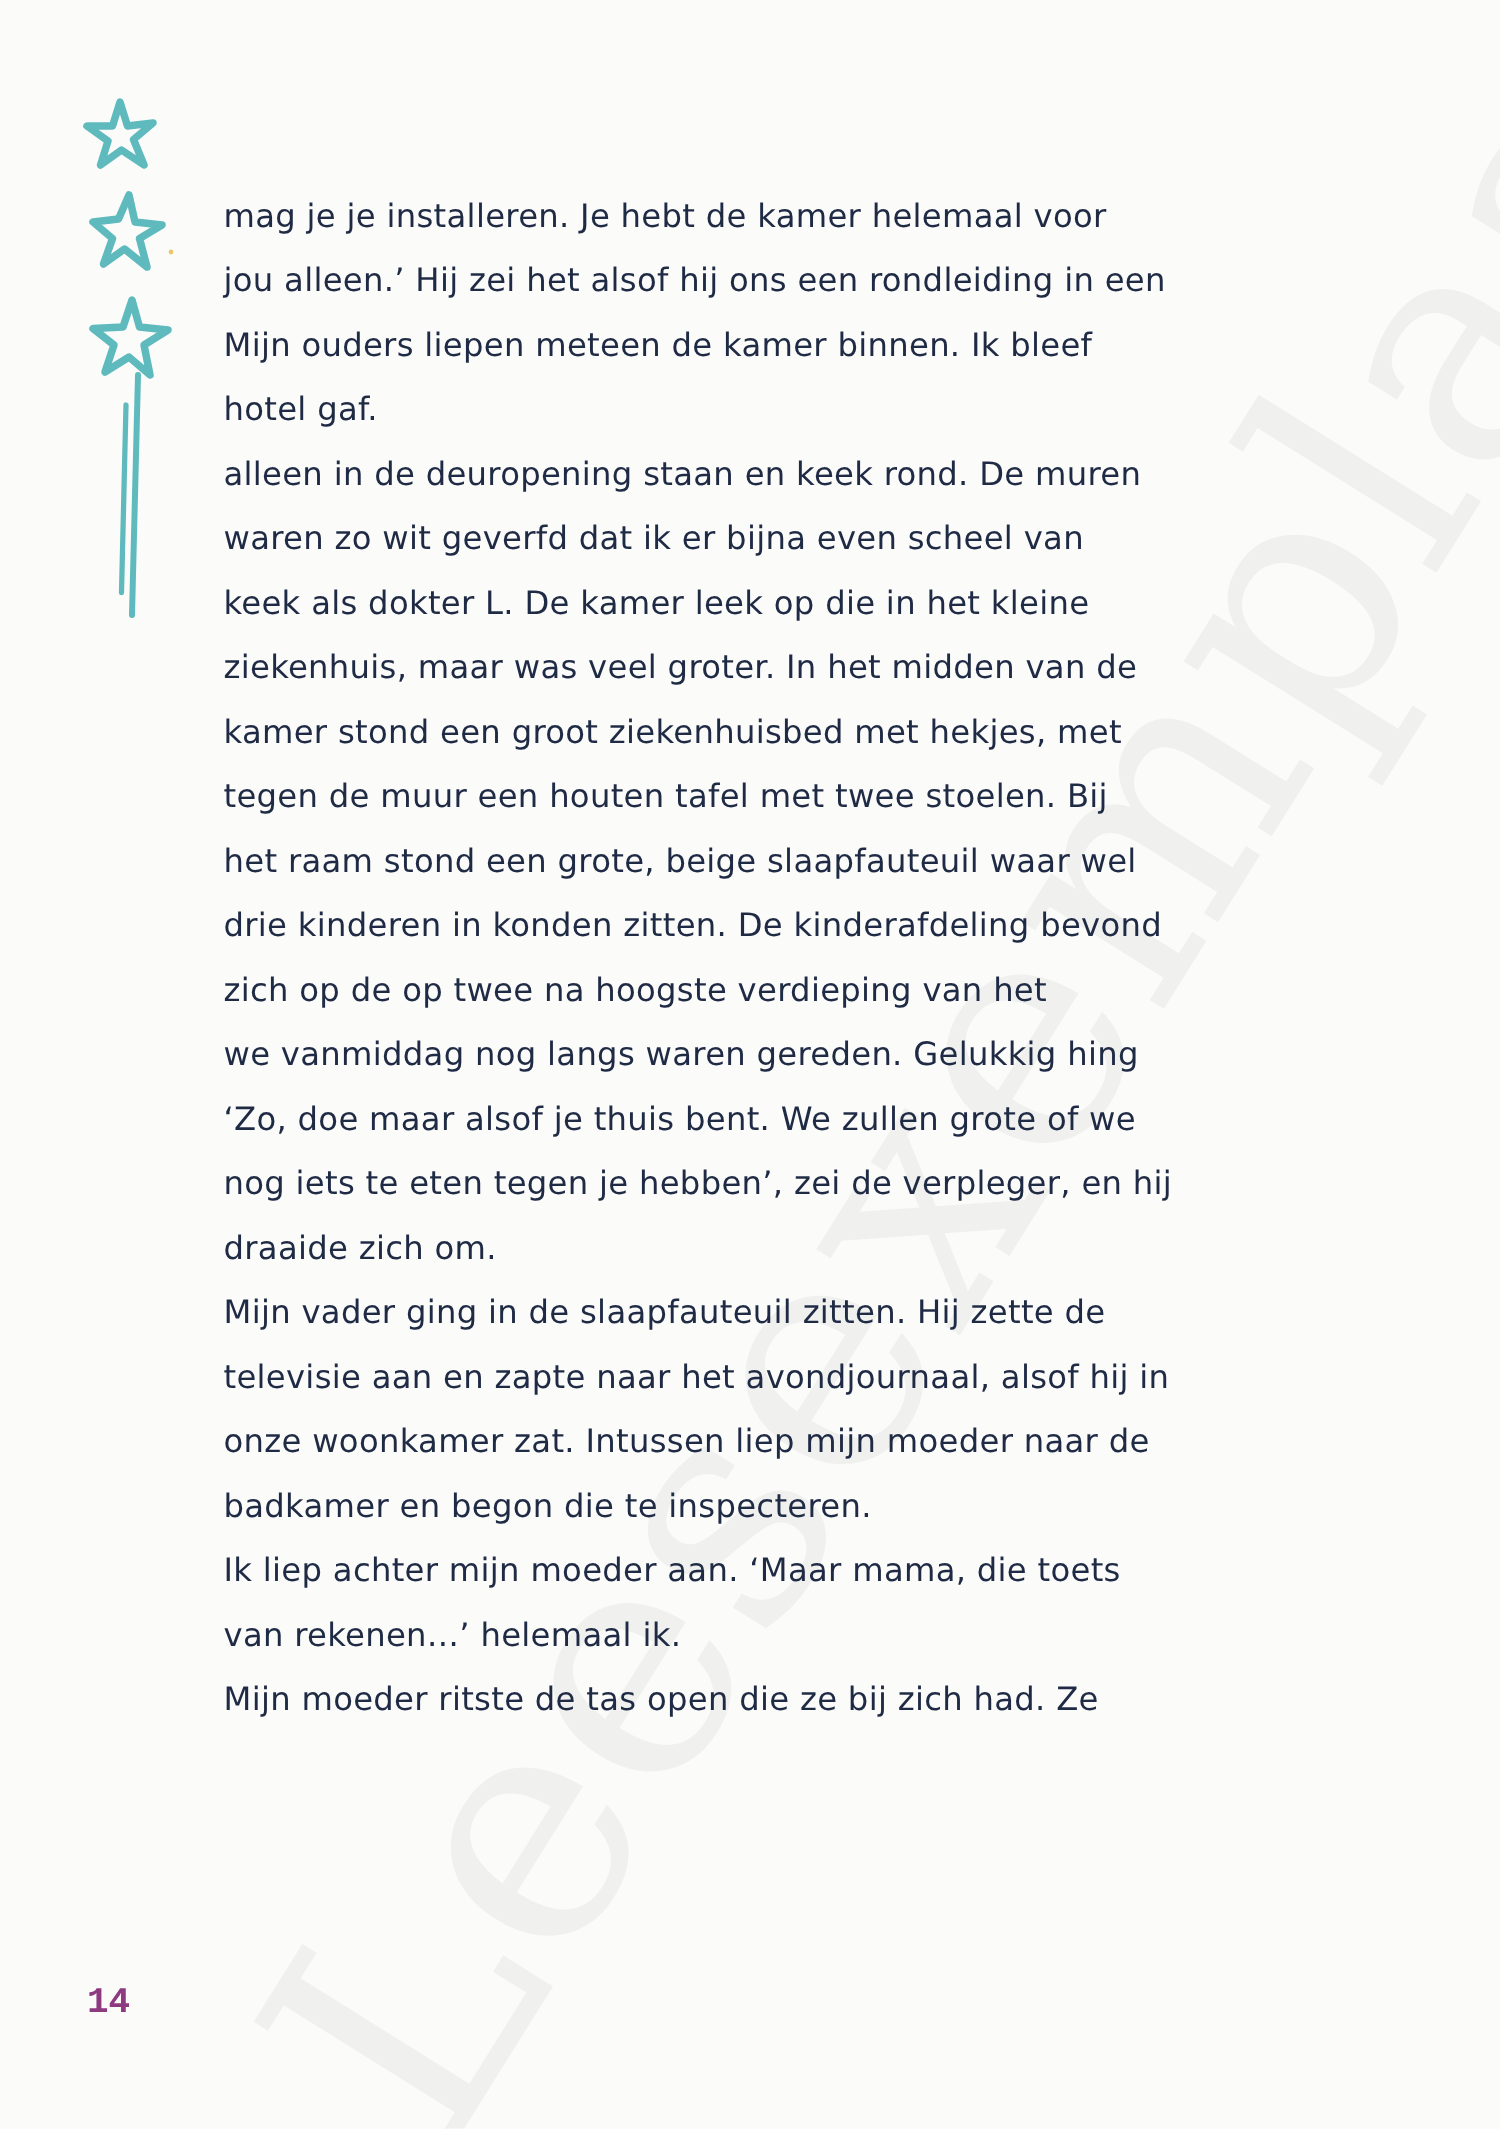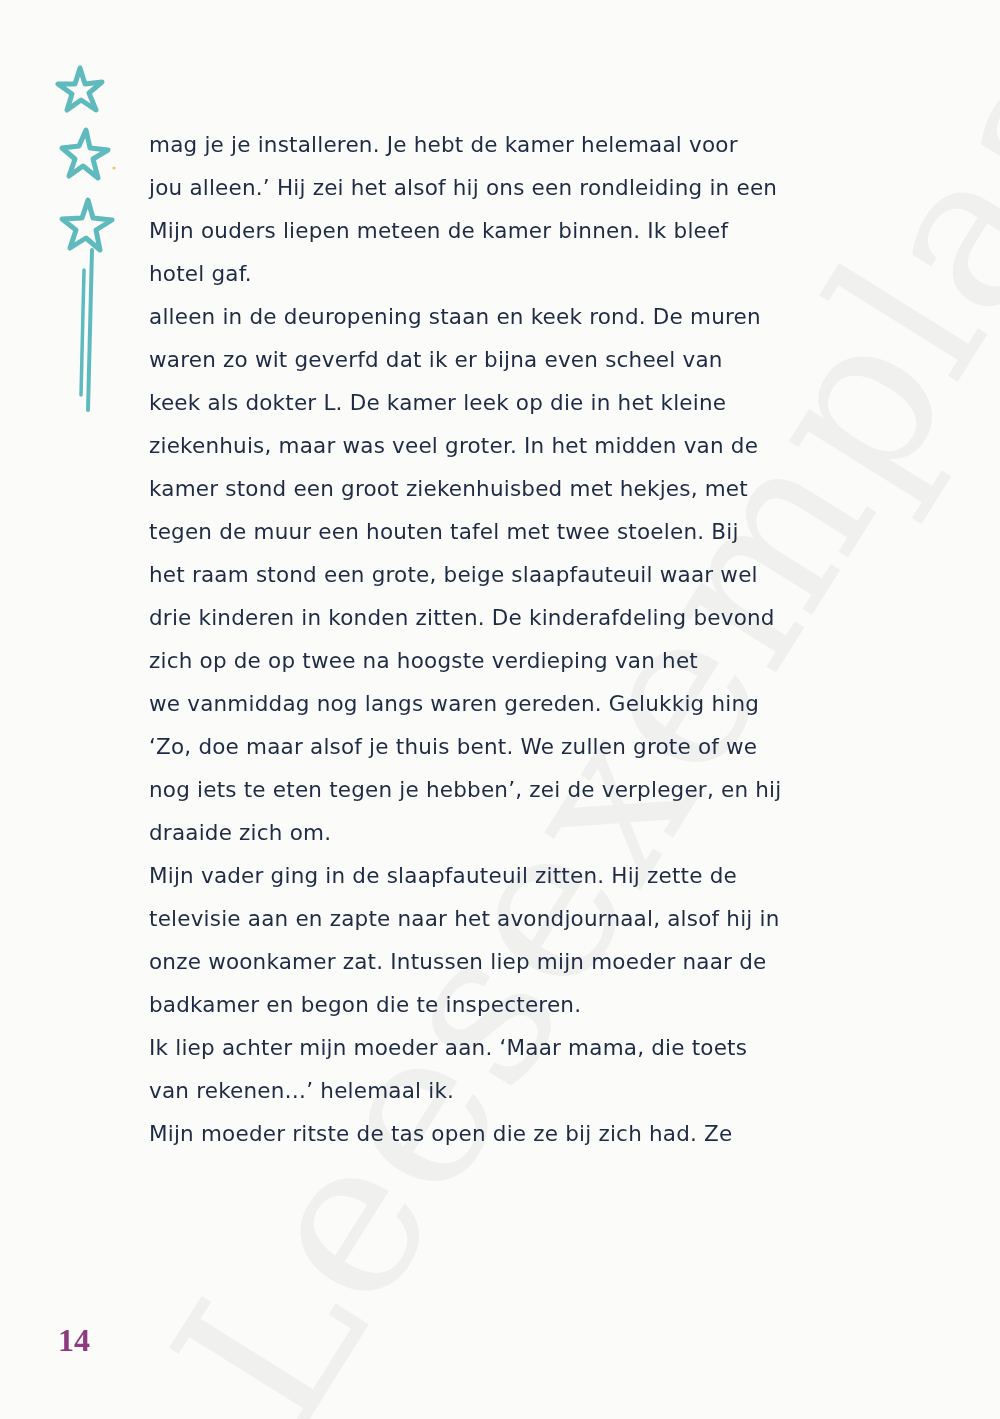--- a/index.html
+++ b/index.html
@@ -49,23 +49,23 @@
       line-height: 43px;
       height: 43px;
       color: #1f2a44;
       white-space: nowrap;
       letter-spacing: 0.2px;
     }
     .page-number {
       position: absolute;
       left: 58px;
       top: 1322px;
-      font-family: Liberation Serif, serif;
+      font-family: Liberation Mono, monospace;
       font-weight: bold;
-      font-size: 32px;
+      font-size: 24px;
       color: #8e3a80;
       z-index: 2;
     }
   </style>
 </head>
 <body>
 
 <div class="watermark">Leesexemplaar</div>
 
 <div class="stars">

